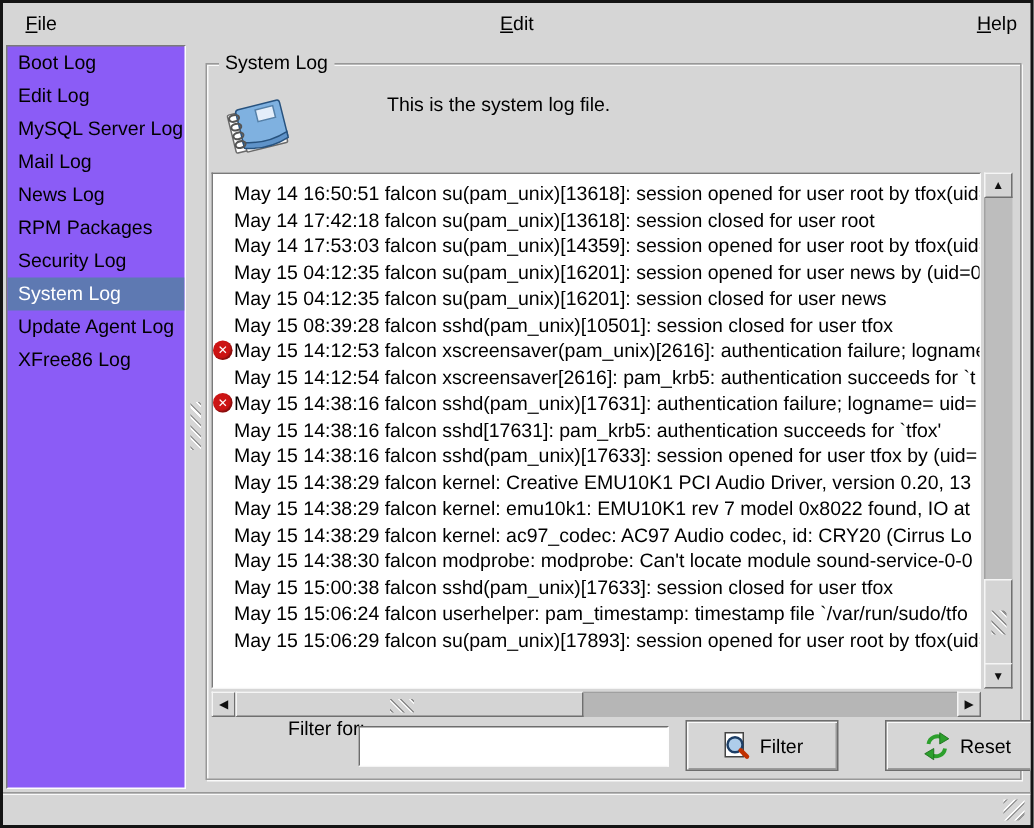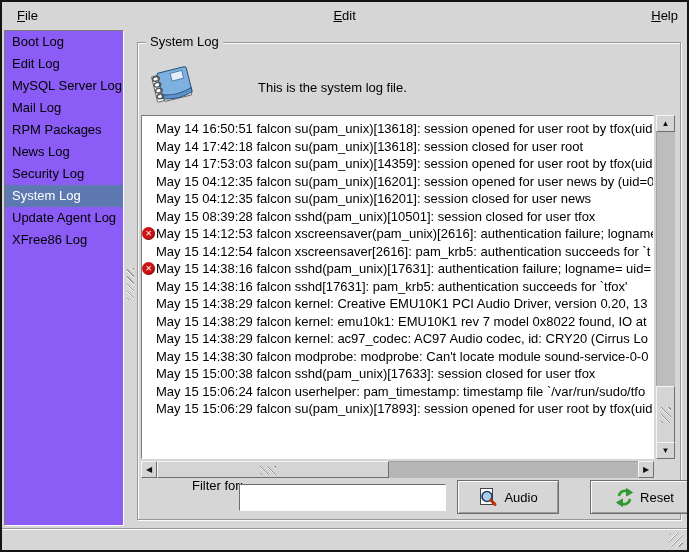--- a/index.html
+++ b/index.html
@@ -25,21 +25,21 @@
     position:absolute;left:2px;top:238px;width:7px;height:32px;
     background:repeating-linear-gradient(45deg,#fdfdfd 0 1px,#9a9a9a 1px 2px,transparent 2px 5px);
   }
   
   .frame{
     position:absolute;left:135px;top:40px;width:544px;height:478px;box-sizing:border-box;
     border:1px solid #989898;box-shadow:1px 1px 0 #fafafa, inset 1px 1px 0 #fafafa;
   }
   .frame-label{position:absolute;left:144px;top:32px;background:var(--winbg,#d6d6d6);padding:0 4px;line-height:15px;}
   .book-icon{position:absolute;left:146px;top:58px;width:50px;height:50px;}
-  .caption{position:absolute;left:256px;top:78px;}
+  .caption{position:absolute;left:256px;top:60px;}
   
   .textview{
     position:absolute;left:139px;top:113px;width:513px;height:344px;box-sizing:border-box;
     background:#fff;border:1px solid;border-color:#7a7a7a #fdfdfd #fdfdfd #7a7a7a;overflow:hidden;
   }
   .log-lines{padding-top:4px;}
   .log-row{position:relative;height:17.5px;line-height:17.5px;padding-left:14px;white-space:nowrap;}
   .err-icon{
     position:absolute;left:0px;top:2px;width:13px;height:13px;border-radius:50%;
     background:var(--err,#cc1414);color:#fff;font-size:8px;font-weight:bold;
@@ -101,22 +101,22 @@
     <span class="menu-item">File</span>
     <span class="menu-item">Edit</span>
     <span class="menu-item">Help</span>
   </div>
 
   <div class="sidebar" id="sidebar">
       <div class="sidebar-item">Boot Log</div>
       <div class="sidebar-item">Edit Log</div>
       <div class="sidebar-item">MySQL Server Log</div>
       <div class="sidebar-item">Mail Log</div>
+      <div class="sidebar-item">News Log</div>
       <div class="sidebar-item">RPM Packages</div>
-      <div class="sidebar-item">News Log</div>
       <div class="sidebar-item">Security Log</div>
       <div class="sidebar-item selected">System Log</div>
       <div class="sidebar-item">Update Agent Log</div>
       <div class="sidebar-item">XFree86 Log</div>
     </div>
   <div class="splitter">
     <div class="splitter-grip"></div>
   </div>
 
   <div class="frame"></div>
@@ -145,20 +145,21 @@
         <div class="log-row"><span>May 14 16:50:51 falcon su(pam_unix)[13618]: session opened for user root by tfox(uid=</span></div>
         <div class="log-row"><span>May 14 17:42:18 falcon su(pam_unix)[13618]: session closed for user root</span></div>
         <div class="log-row"><span>May 14 17:53:03 falcon su(pam_unix)[14359]: session opened for user root by tfox(uid=</span></div>
         <div class="log-row"><span>May 15 04:12:35 falcon su(pam_unix)[16201]: session opened for user news by (uid=0)</span></div>
         <div class="log-row"><span>May 15 04:12:35 falcon su(pam_unix)[16201]: session closed for user news</span></div>
         <div class="log-row"><span>May 15 08:39:28 falcon sshd(pam_unix)[10501]: session closed for user tfox</span></div>
         <div class="log-row"><span class="err-icon">✕</span><span>May 15 14:12:53 falcon xscreensaver(pam_unix)[2616]: authentication failure; logname</span></div>
         <div class="log-row"><span>May 15 14:12:54 falcon xscreensaver[2616]: pam_krb5: authentication succeeds for `t</span></div>
         <div class="log-row"><span class="err-icon">✕</span><span>May 15 14:38:16 falcon sshd(pam_unix)[17631]: authentication failure; logname= uid=</span></div>
         <div class="log-row"><span>May 15 14:38:16 falcon sshd[17631]: pam_krb5: authentication succeeds for `tfox'</span></div>
+        <div class="log-row"><span>May 15 14:38:16 falcon sshd(pam_unix)[17633]: session opened for user tfox by (uid=</span></div>
         <div class="log-row"><span>May 15 14:38:29 falcon kernel: Creative EMU10K1 PCI Audio Driver, version 0.20, 13</span></div>
         <div class="log-row"><span>May 15 14:38:29 falcon kernel: emu10k1: EMU10K1 rev 7 model 0x8022 found, IO at</span></div>
         <div class="log-row"><span>May 15 14:38:29 falcon kernel: ac97_codec: AC97 Audio codec, id: CRY20 (Cirrus Lo</span></div>
         <div class="log-row"><span>May 15 14:38:30 falcon modprobe: modprobe: Can't locate module sound-service-0-0</span></div>
         <div class="log-row"><span>May 15 15:00:38 falcon sshd(pam_unix)[17633]: session closed for user tfox</span></div>
         <div class="log-row"><span>May 15 15:06:24 falcon userhelper: pam_timestamp: timestamp file `/var/run/sudo/tfo</span></div>
         <div class="log-row"><span>May 15 15:06:29 falcon su(pam_unix)[17893]: session opened for user root by tfox(uid=</span></div>
       </div>
   </div>
 
@@ -181,21 +182,21 @@
   <div class="filter-label">Filter for:</div>
   <input class="filter-input" type="text" value="" style="">
   <div class="btn btn-filter">
     <span style="display:inline-flex">
       <svg width="20" height="20" viewBox="0 0 20 20">
         <rect x="2.5" y="1.5" width="12" height="16" fill="#ffffff" stroke="#444"></rect>
         <circle cx="9" cy="9.5" r="5" fill="#aecdea" stroke="#1c3e66" stroke-width="1.6"></circle>
         <line x1="12.8" y1="13.2" x2="17" y2="17.4" stroke="#c03000" stroke-width="3" stroke-linecap="round"></line>
       </svg>
     </span>
-    <span>Audio</span>
+    <span>Filter</span>
   </div>
   <div class="btn btn-reset">
     <span style="display:inline-flex">
       <svg width="19" height="19" viewBox="0 0 19 19">
         <path d="M4 8 A6 6 0 0 1 13.5 4" fill="none" stroke="#2da02d" stroke-width="2.6"></path>
         <polygon points="11.5,0.5 17.5,4.5 11.5,8" fill="#2da02d" stroke="#1c6e1c" stroke-width="0.6"></polygon>
         <path d="M15 11 A6 6 0 0 1 5.5 15" fill="none" stroke="#2da02d" stroke-width="2.6"></path>
         <polygon points="7.5,11 1.5,14.5 7.5,18.5" fill="#2da02d" stroke="#1c6e1c" stroke-width="0.6"></polygon>
       </svg>
     </span>

